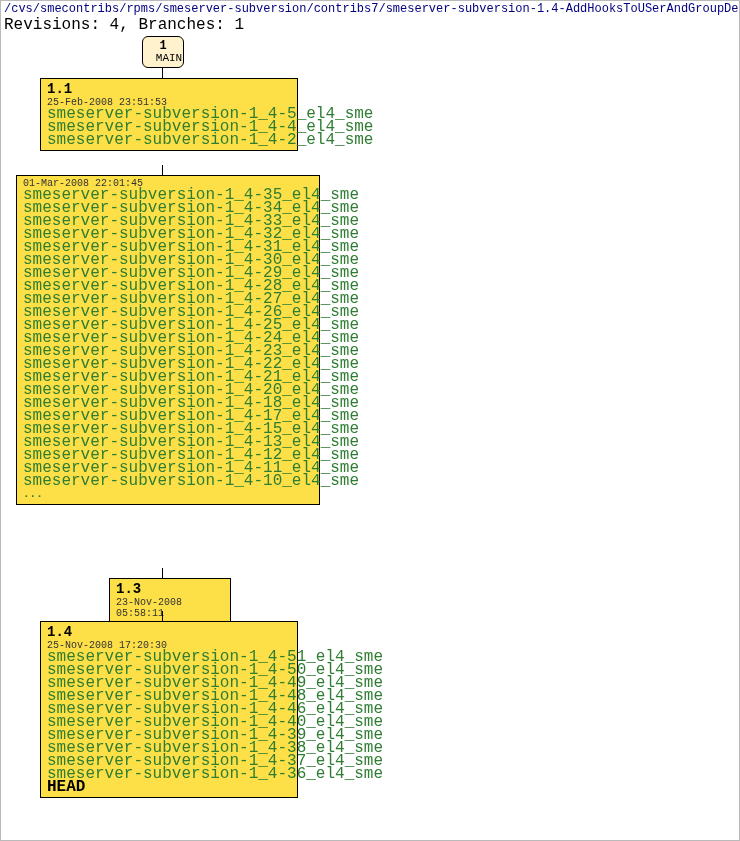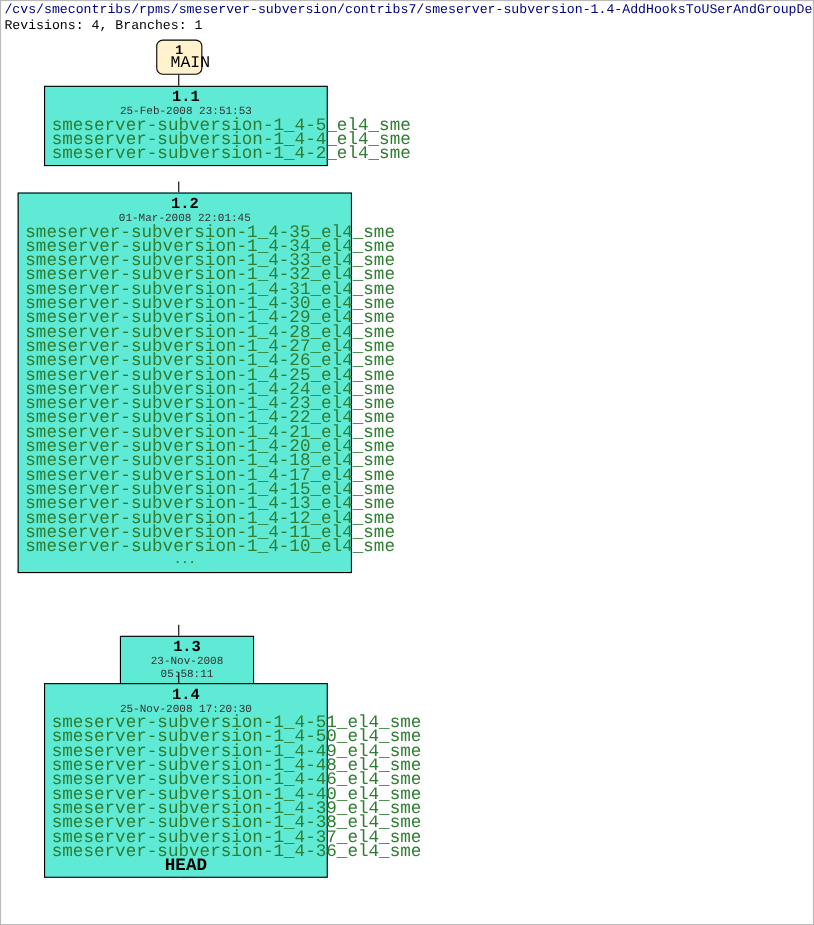--- a/index.html
+++ b/index.html
@@ -22,21 +22,21 @@
     left: 4px;
     top: 2px;
     font-size: 12px;
     color: #000080;
     white-space: nowrap;
   }
   .header-info {
     position: absolute;
     left: 4px;
     top: 16px;
-    font-size: 12px;
+    font-size: 16px;
     color: #000000;
   }
 
   
   .branch-box {
     position: absolute;
     left: 142px;
     top: 36px;
     width: 40px;
     height: 30px;
@@ -45,32 +45,32 @@
     border-radius: 6px;
     text-align: center;
   }
   .branch-box .num {
     font-weight: bold;
     font-size: 12px;
     line-height: 14px;
     margin-top: 2px;
   }
   .branch-box .lbl {
-    font-size: 15px;
+    font-size: 11px;
     line-height: 10px;
     color: #000000;
     padding-left: 12px;
   }
 
   
   .rev-box {
     position: absolute;
-    background: #5eead4;
+    background: #fde047;
     border: 1px solid #000000;
-    text-align: center;
+    text-align: left;
     padding: 2px 6px 3px 6px;
   }
   .rev-version {
     font-weight: bold;
     font-size: 14px;
     line-height: 16px;
   }
   .rev-date {
     font-size: 10px;
     color: #333333;
@@ -141,21 +141,20 @@
   <div class="rev-box" id="rev11">
     <div class="rev-version">1.1</div>
     <div class="rev-date">25-Feb-2008 23:51:53</div>
     <div class="tag">smeserver-subversion-1_4-5_el4_sme</div>
     <div class="tag">smeserver-subversion-1_4-4_el4_sme</div>
     <div class="tag">smeserver-subversion-1_4-2_el4_sme</div>
   </div>
   <div class="conn" id="c1"></div>
 
   <div class="rev-box" id="rev12">
-    <div class="rev-version">1.2</div>
     <div class="rev-date">01-Mar-2008 22:01:45</div>
     <div class="tag">smeserver-subversion-1_4-35_el4_sme</div>
     <div class="tag">smeserver-subversion-1_4-34_el4_sme</div>
     <div class="tag">smeserver-subversion-1_4-33_el4_sme</div>
     <div class="tag">smeserver-subversion-1_4-32_el4_sme</div>
     <div class="tag">smeserver-subversion-1_4-31_el4_sme</div>
     <div class="tag">smeserver-subversion-1_4-30_el4_sme</div>
     <div class="tag">smeserver-subversion-1_4-29_el4_sme</div>
     <div class="tag">smeserver-subversion-1_4-28_el4_sme</div>
     <div class="tag">smeserver-subversion-1_4-27_el4_sme</div>

